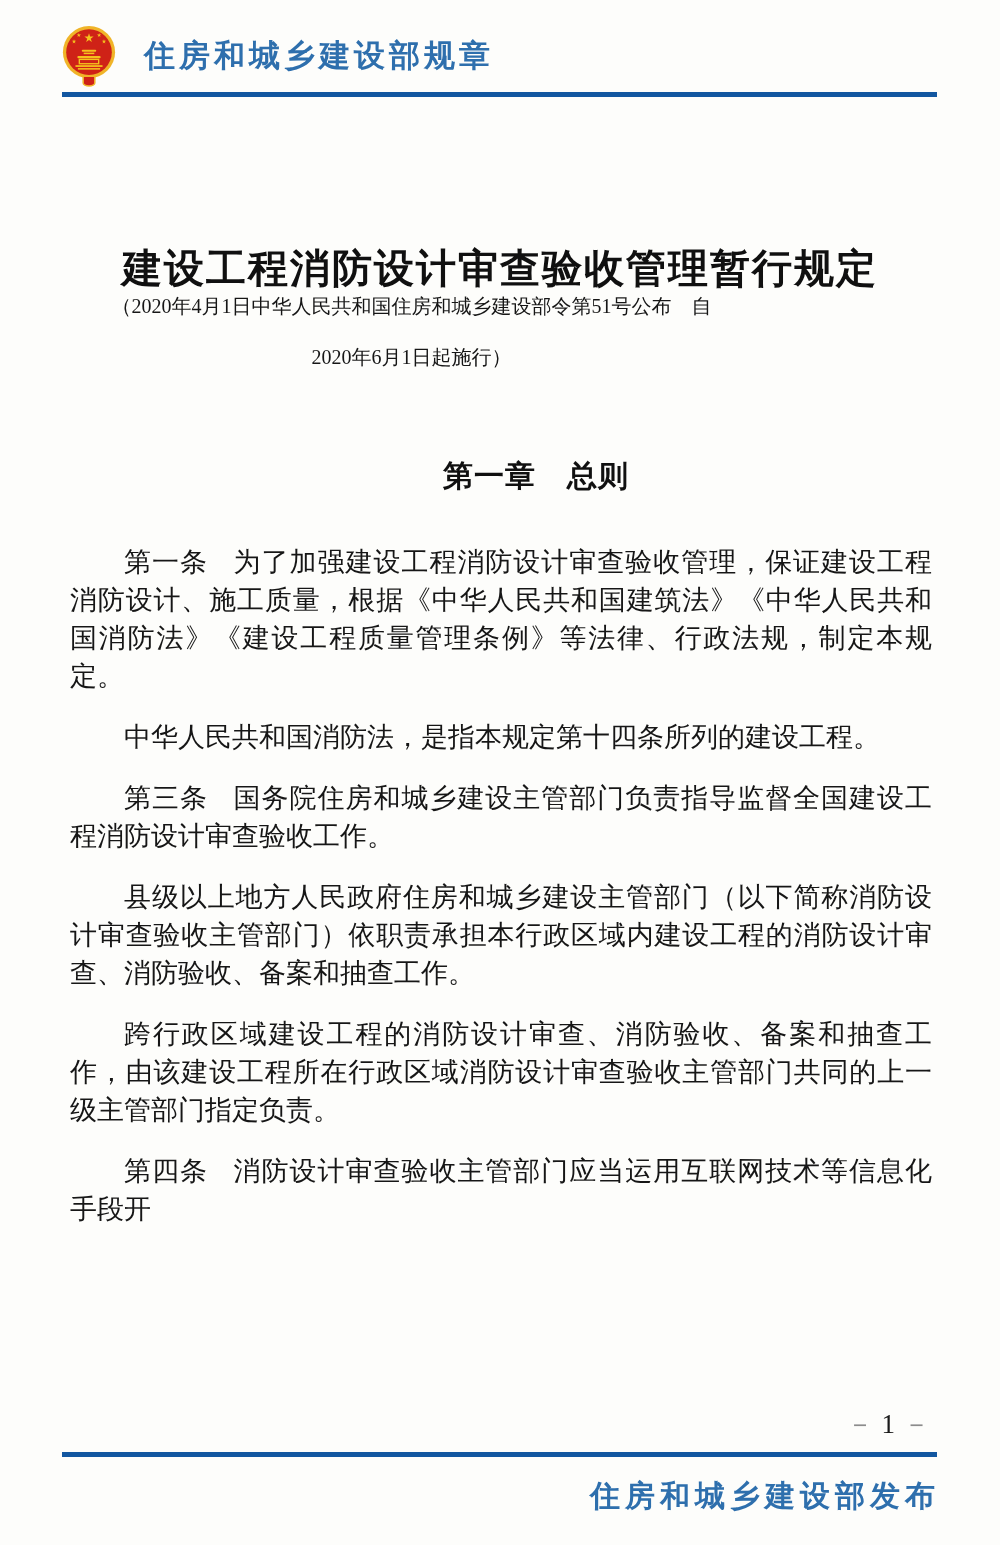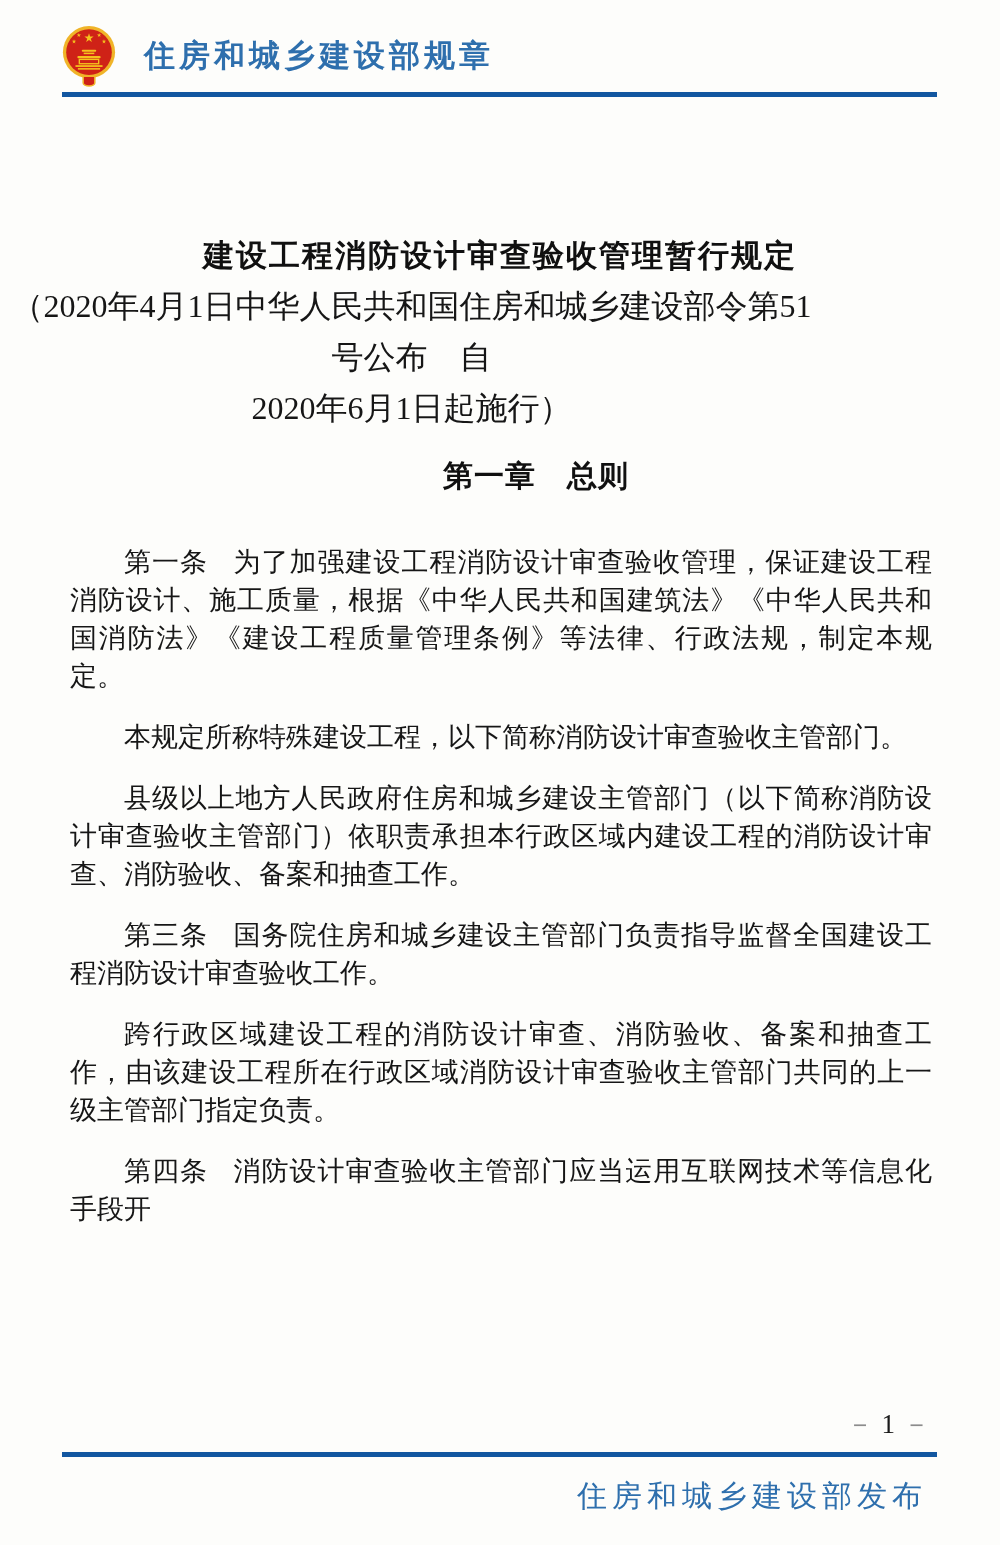--- a/index.html
+++ b/index.html
@@ -35,27 +35,27 @@
     background:var(--blue-line);
   }
   .rule-top{top:92px;}
   .rule-bottom{top:1452px;}
 
   
   .doc-title{
     position:absolute;top:214px;left:0;width:1000px;
     text-align:center;
     font-family:"Liberation Sans","DejaVu Sans",sans-serif;
-    font-size:31px;font-weight:700;color:#101010;
+    font-size:40px;font-weight:700;color:#101010;
     letter-spacing:2px;
   }
   .doc-subtitle{
     position:absolute;top:281px;left:0;width:823px;
     text-align:center;
-    font-size:32px;line-height:51px;color:#161616;
+    font-size:20px;line-height:51px;color:#161616;
   }
   .chapter-heading{
     position:absolute;top:431px;left:0;width:1000px;
     text-align:center;
     font-family:"Liberation Sans","DejaVu Sans",sans-serif;
     font-size:30px;font-weight:700;color:#101010;
     letter-spacing:1px;
     padding-left:36px;
   }
 
@@ -74,22 +74,22 @@
   .para-label:not(:empty){margin-right:.95em;}
 
   
   .page-num{
     position:absolute;top:1406px;right:62px;
     font-size:27px;letter-spacing:8px;white-space:nowrap;
   }
   .page-num .dash{color:#8c8c8c;}
   .page-num .num{color:#1a1a1a;}
   .publisher{
-    position:absolute;top:1476px;right:73px;
-    font-size:30px;font-weight:400;
+    position:absolute;top:1476px;right:60px;
+    font-size:30px;font-weight:700;
     color:var(--blue-text);
     letter-spacing:5px;white-space:nowrap;
   }
 </style>
 </head>
 <body>
 
 <div class="page">
 
   <div class="header">
@@ -122,23 +122,23 @@
 
   <div class="doc-subtitle">
     <div>（2020年4月1日中华人民共和国住房和城乡建设部令第51号公布　自</div>
     <div>2020年6月1日起施行）</div>
   </div>
 
   <h2 class="chapter-heading">第一章　总则</h2>
 
   <div class="body-text">
     <p class="para"><span class="para-label">第一条</span><span class="para-text">为了加强建设工程消防设计审查验收管理，保证建设工程消防设计、施工质量，根据《中华人民共和国建筑法》《中华人民共和国消防法》《建设工程质量管理条例》等法律、行政法规，制定本规定。</span></p>
-    <p class="para"><span class="para-label"></span><span class="para-text">本规定所称特殊建设工程，以下简称消防设计审查验收主管部门。</span></p>
+    <p class="para"><span class="para-label"></span><span class="para-text">中华人民共和国消防法，是指本规定第十四条所列的建设工程。</span></p>
+    <p class="para"><span class="para-label">第三条</span><span class="para-text">国务院住房和城乡建设主管部门负责指导监督全国建设工程消防设计审查验收工作。</span></p>
     <p class="para"><span class="para-label"></span><span class="para-text">县级以上地方人民政府住房和城乡建设主管部门（以下简称消防设计审查验收主管部门）依职责承担本行政区域内建设工程的消防设计审查、消防验收、备案和抽查工作。</span></p>
-    <p class="para"><span class="para-label">第三条</span><span class="para-text">国务院住房和城乡建设主管部门负责指导监督全国建设工程消防设计审查验收工作。</span></p>
     <p class="para"><span class="para-label"></span><span class="para-text">跨行政区域建设工程的消防设计审查、消防验收、备案和抽查工作，由该建设工程所在行政区域消防设计审查验收主管部门共同的上一级主管部门指定负责。</span></p>
     <p class="para"><span class="para-label">第四条</span><span class="para-text">消防设计审查验收主管部门应当运用互联网技术等信息化手段开</span></p>
   </div>
 
   <div class="page-num"><span class="dash">－</span><span class="num">1</span><span class="dash">－</span></div>
 
   <div class="rule rule-bottom"></div>
 
   <div class="publisher">住房和城乡建设部发布</div>
 

